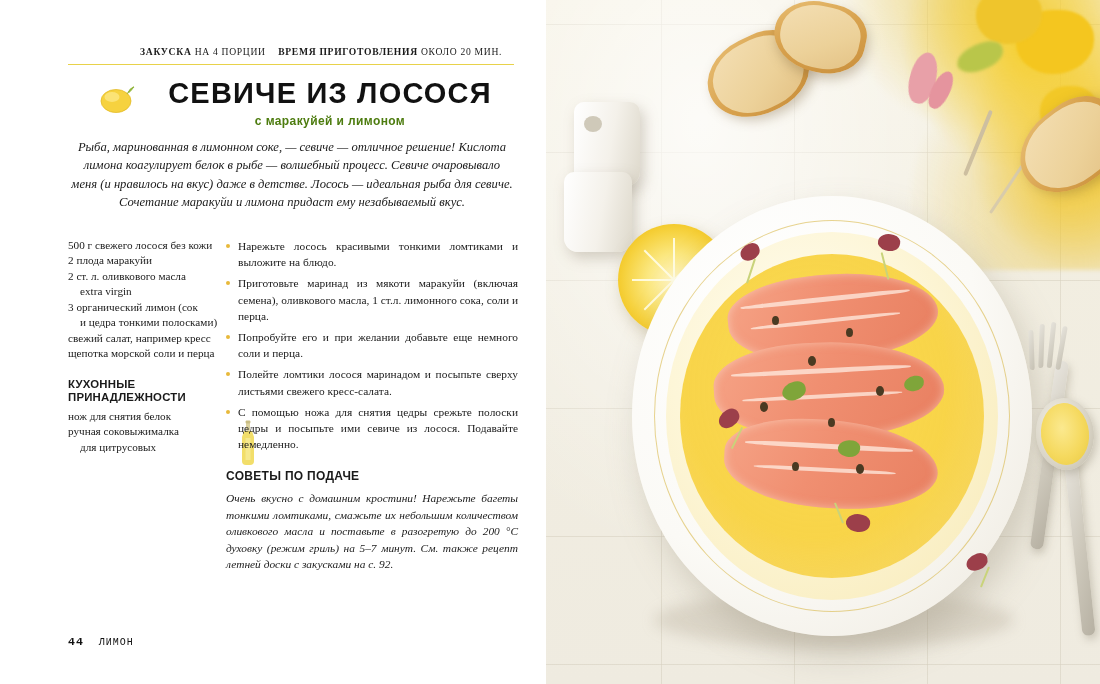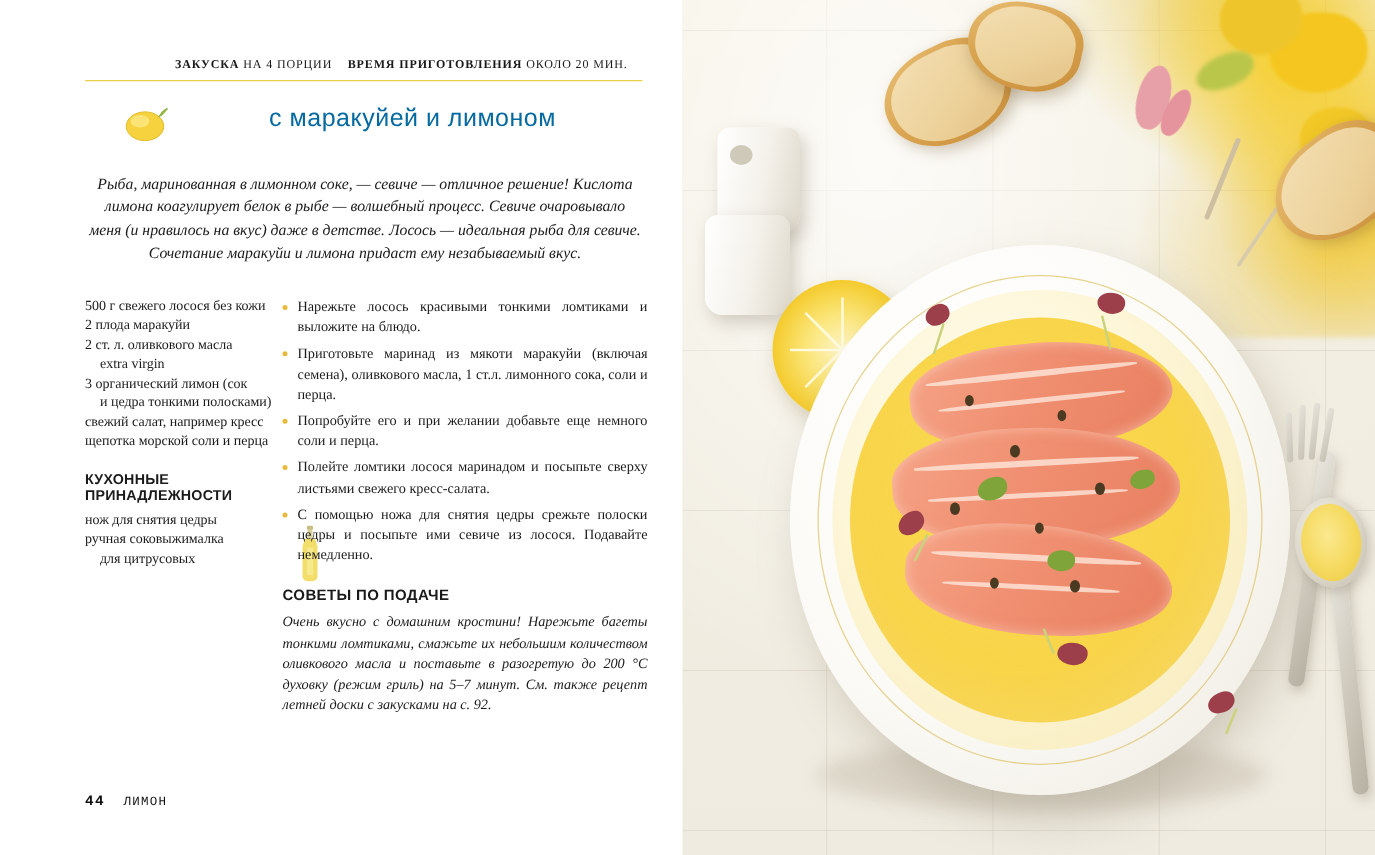--- a/index.html
+++ b/index.html
@@ -78,24 +78,24 @@
     font-family: "Liberation Sans", sans-serif;
     font-size: 29px;
     font-weight: bold;
     letter-spacing: 1.2px;
     color: #111;
     margin: 0;
     line-height: 1.05;
   }
   .recipe-subtitle {
     font-family: "Liberation Sans", sans-serif;
-    font-size: 20px;
-    font-weight: normal;
+    font-size: 12px;
+    font-weight: bold;
     letter-spacing: 0.4px;
-    color: #0369a1;
+    color: #4d7c0f;
     margin: 6px 0 0 0;
   }
 
   .intro {
     position: absolute;
     left: 70px;
     top: 138px;
     width: 444px;
     text-align: center;
     font-style: italic;
@@ -431,20 +431,21 @@
 
     <svg class="lemon-icon" viewBox="0 0 40 34">
       <ellipse cx="20" cy="19" rx="15" ry="11.5" fill="#f6d23f"></ellipse>
       <ellipse cx="16" cy="15" rx="7.5" ry="5" fill="#fbe680" opacity="0.85"></ellipse>
       <path d="M33 11 q4 -3 5 -7 q-4 2 -6 6 z" fill="#9ec14a"></path>
       <path d="M31 12 q3 -5 7 -7" stroke="#8fb33f" stroke-width="1.2" fill="none"></path>
       <ellipse cx="20" cy="19" rx="15" ry="11.5" fill="none" stroke="#e3bb2a" stroke-width="0.8"></ellipse>
     </svg>
 
     <div class="title-block">
+      <h1 class="recipe-title">СЕВИЧЕ ИЗ ЛОСОСЯ</h1>
       <h2 class="recipe-subtitle">с маракуйей и лимоном</h2>
     </div>
 
     <div class="intro">Рыба, маринованная в лимонном соке, — севиче — отличное решение! Кислота лимона коагулирует белок в рыбе — волшебный процесс. Севиче очаровывало меня (и нравилось на вкус) даже в детстве. Лосось — идеальная рыба для севиче. Сочетание маракуйи и лимона придаст ему незабываемый вкус.</div>
 
     <div class="columns">
 
       <div class="col-left">
         <p class="ing-line">500 г свежего лосося без кожи</p>
         <p class="ing-line">2 плода маракуйи</p>
@@ -452,21 +453,21 @@
         <p class="ing-line ing-indent">extra virgin</p>
         <p class="ing-line">3 органический лимон (сок</p>
         <p class="ing-line ing-indent">и цедра тонкими полосками)</p>
         <p class="ing-line">свежий салат, например кресс</p>
         <p class="ing-line">щепотка морской соли и перца</p>
 
         <div class="tools-head">
           <div>КУХОННЫЕ</div>
           <div>ПРИНАДЛЕЖНОСТИ</div>
         </div>
-        <p class="ing-line">нож для снятия цедры</p>
+        <p class="ing-line">нож для снятия белок</p>
         <p class="ing-line">ручная соковыжималка</p>
         <p class="ing-line ing-indent">для цитрусовых</p>
 
         <svg class="bottle-icon" viewBox="0 0 20 48">
           <rect x="8" y="2" width="4" height="9" rx="1.2" fill="#dcd2a0"></rect>
           <path d="M6 11 h8 l2 6 v24 a4 4 0 0 1 -4 4 h-4 a4 4 0 0 1 -4 -4 v-24 z" fill="#f2de6a"></path>
           <path d="M7.5 18 h5 v22 h-5 z" fill="#f8ee9e" opacity="0.7"></path>
           <rect x="7.6" y="0.5" width="4.8" height="3" rx="1" fill="#c9bd84"></rect>
         </svg>
       </div>

